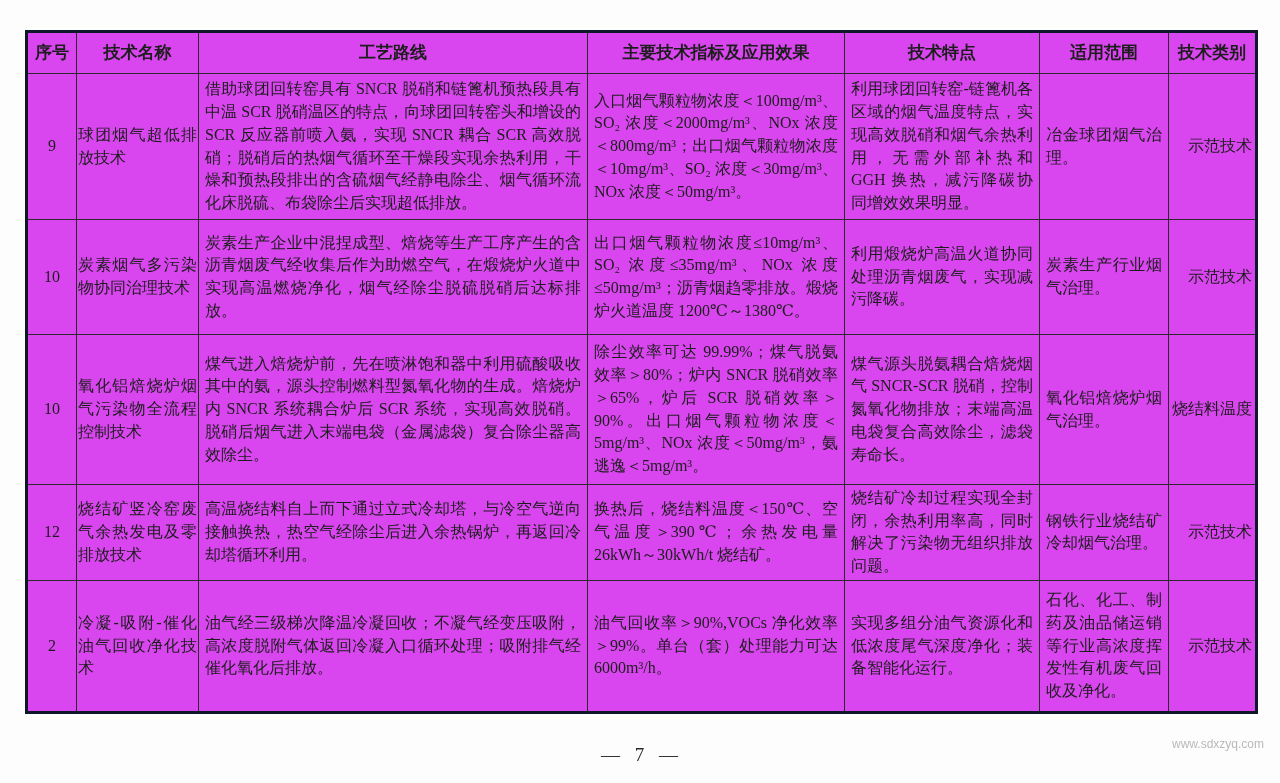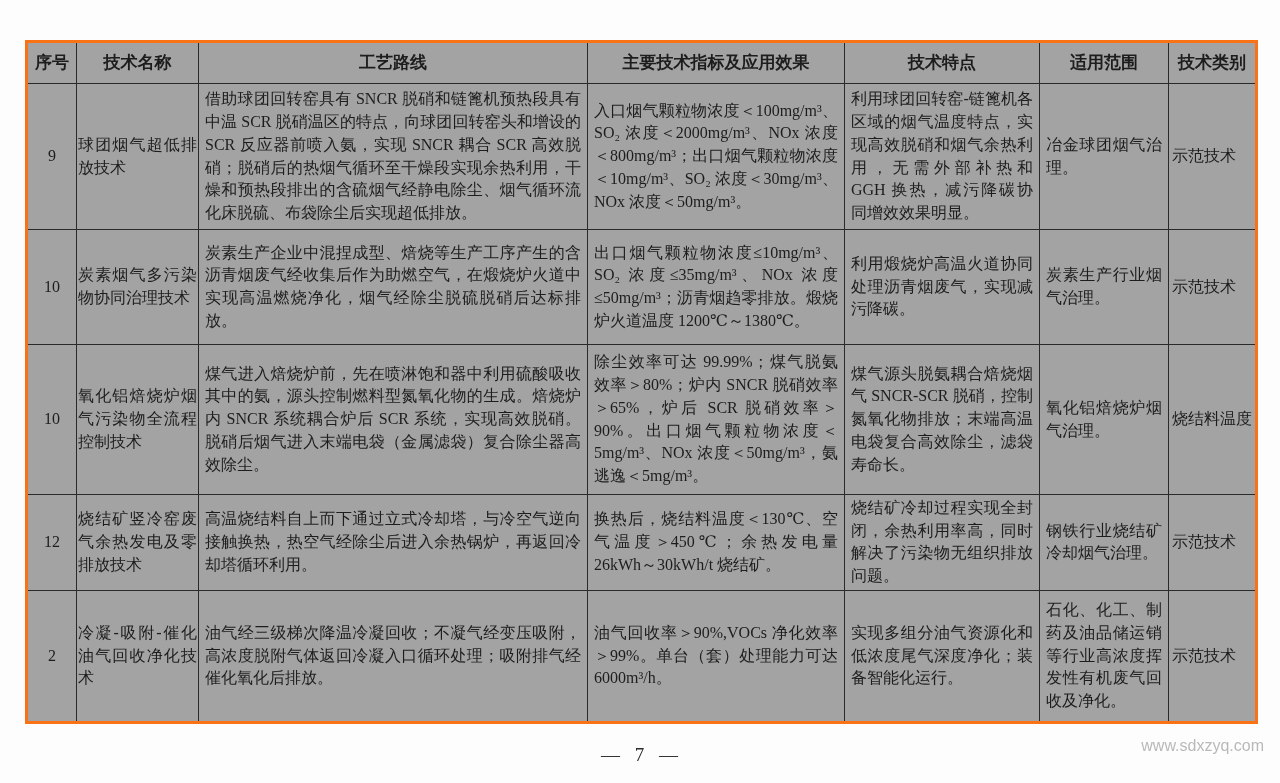--- a/index.html
+++ b/index.html
@@ -5,63 +5,63 @@
   * { box-sizing: border-box; }
   html,body { margin:0; padding:0; }
   body {
     width:1280px; height:783px; position:relative;
     background:#fdfdfd;
     font-family:"Liberation Serif","DejaVu Serif",serif;
     color:#1d1d1d;
     overflow:hidden;
   }
   .doc-table {
-    position:absolute; left:25px; top:40px;
+    position:absolute; left:25px; top:30px;
     width:1230px;
     border-collapse:collapse; table-layout:fixed;
-    border:3px solid #f97316;
-    background:#a3a3a3;
+    border:3px solid #0f172a;
+    background:#d946ef;
   }
   .doc-table th, .doc-table td {
     border:1.6px solid #2a2a2a;
     vertical-align:middle;
     padding:2px 6px;
     font-size:16px;
     line-height:1.42;
     overflow:hidden;
   }
   .doc-table th {
     font-weight:bold;
     font-size:17px;
     text-align:center;
     padding:4px 2px;
   }
   td.c-no  { text-align:center; }
-  td.c-cat { text-align:left; padding:2px 3px; }
+  td.c-cat { text-align:right; padding:2px 3px; }
   td.c-name { text-align:justify; padding:2px 1px; }
   td.c-text { text-align:justify; }
   tr.rh-head { height:42px; }
   tr.rh-9  { height:146px; }
   tr.rh-10 { height:115px; }
   tr.rh-11 { height:150px; }
   tr.rh-12 { height:95px;  }
   tr.rh-13 { height:132px; }
   .page-footer {
     position:absolute; top:744px; left:0; width:100%;
     text-align:center;
     font-size:19px;
     color:#2b2b2b;
     letter-spacing:1px;
     word-spacing:8px;
   }
   .watermark {
     position:absolute; top:737px; right:16px;
     color:#b9b9b9;
     font-family:"Liberation Sans","DejaVu Sans",sans-serif;
-    font-size:16px;
+    font-size:12px;
   }
 </style>
 </head>
 <body>
 
 <table class="doc-table">
   <colgroup>
     <col style="width:50px">
     <col style="width:122px">
     <col style="width:389px">
@@ -106,21 +106,21 @@
       <td class="c-text">煤气进入焙烧炉前，先在喷淋饱和器中利用硫酸吸收其中的氨，源头控制燃料型氮氧化物的生成。焙烧炉内 SNCR 系统耦合炉后 SCR 系统，实现高效脱硝。脱硝后烟气进入末端电袋（金属滤袋）复合除尘器高效除尘。</td>
       <td class="c-text">除尘效率可达 99.99%；煤气脱氨效率＞80%；炉内 SNCR 脱硝效率＞65%，炉后 SCR 脱硝效率＞90%。出口烟气颗粒物浓度＜5mg/m³、NOx 浓度＜50mg/m³，氨逃逸＜5mg/m³。</td>
       <td class="c-text">煤气源头脱氨耦合焙烧烟气 SNCR-SCR 脱硝，控制氮氧化物排放；末端高温电袋复合高效除尘，滤袋寿命长。</td>
       <td class="c-text">氧化铝焙烧炉烟气治理。</td>
       <td class="c-cat">烧结料温度</td>
     </tr>
     <tr class="rh-12">
       <td class="c-no">12</td>
       <td class="c-name">烧结矿竖冷窑废气余热发电及零排放技术</td>
       <td class="c-text">高温烧结料自上而下通过立式冷却塔，与冷空气逆向接触换热，热空气经除尘后进入余热锅炉，再返回冷却塔循环利用。</td>
-      <td class="c-text">换热后，烧结料温度＜130℃、空气温度＞450℃；余热发电量 26kWh～30kWh/t 烧结矿。</td>
+      <td class="c-text">换热后，烧结料温度＜150℃、空气温度＞390℃；余热发电量 26kWh～30kWh/t 烧结矿。</td>
       <td class="c-text">烧结矿冷却过程实现全封闭，余热利用率高，同时解决了污染物无组织排放问题。</td>
       <td class="c-text">钢铁行业烧结矿冷却烟气治理。</td>
       <td class="c-cat">示范技术</td>
     </tr>
     <tr class="rh-13">
       <td class="c-no">2</td>
       <td class="c-name">冷凝-吸附-催化油气回收净化技术</td>
       <td class="c-text">油气经三级梯次降温冷凝回收；不凝气经变压吸附，高浓度脱附气体返回冷凝入口循环处理；吸附排气经催化氧化后排放。</td>
       <td class="c-text">油气回收率＞90%,VOCs 净化效率＞99%。单台（套）处理能力可达 6000m³/h。</td>
       <td class="c-text">实现多组分油气资源化和低浓度尾气深度净化；装备智能化运行。</td>

